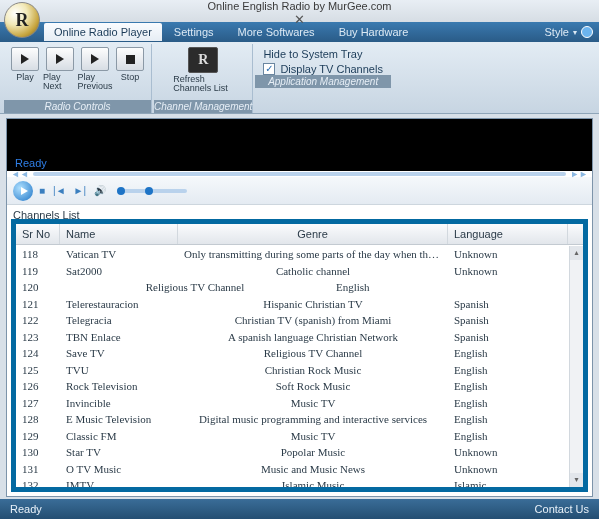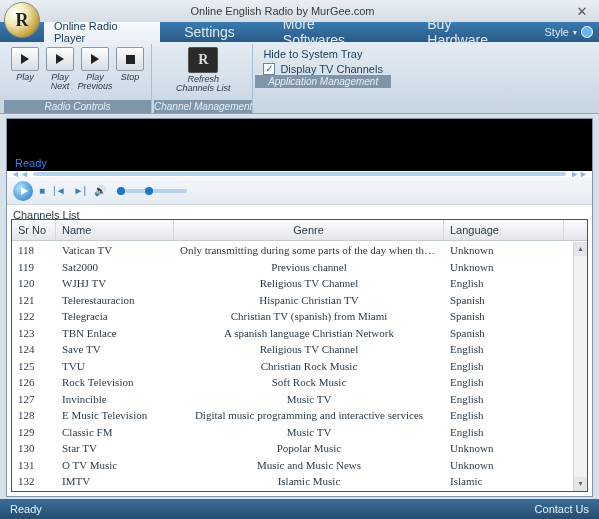--- a/index.html
+++ b/index.html
@@ -1,44 +1,44 @@
 <!DOCTYPE html>
 <html><head>
 <meta charset="utf-8">
 <style>
   * { box-sizing: border-box; margin: 0; padding: 0; font-family: "Segoe UI", Tahoma, sans-serif; }
   body { width: 599px; height: 519px; background: #d8e0e8; overflow: hidden; position: relative; }
   
   
-  .titlebar { height: 22px; background: linear-gradient(#e8eef4,#d6dde4); display:flex; align-items:center; position:relative; }
+  .titlebar { height: 22px; background: linear-gradient(#e8eef4,#d6dde4); display:flex; align-items:center; position:relative;flex-direction:column; }
   .titlebar .title { flex:1; text-align:center; font-size:11px; color:#3a3a3a; }
   .titlebar .close { width:34px; text-align:center; font-size:13px; color:#555; cursor:pointer; }
   
   
   .logo-badge { position:absolute; left:4px; top:2px; width:36px; height:36px; border-radius:50%;
     background: radial-gradient(circle at 30% 30%, #fff 0%, #f2e9b8 35%, #c7a53e 70%, #6b5418 100%);
     border:1px solid #888; display:flex; align-items:center; justify-content:center;
     font-weight:bold; font-size:18px; color:#222; z-index:10; font-family: Georgia, serif;}
   
   
   .menustrip { height:20px; background: linear-gradient(#3a7ab0,#2a5b87); display:flex; align-items:center; padding-left:44px; }
   .menustrip .tab-active { background: linear-gradient(#fafcff,#e6edf4); color:#1b3b58; font-size:11px; padding:3px 10px; border-radius:2px 2px 0 0; }
-  .menustrip .tab { color:#dce9f4; font-size:14px; padding:3px 24px; cursor:pointer; }
+  .menustrip .tab { color:#dce9f4; font-size:11px; padding:3px 12px; cursor:pointer; }
   .menustrip .spacer { flex:1; }
   .menustrip .style { color:#dce9f4; font-size:11px; padding:0 6px; display:flex; align-items:center; gap:4px;}
   .style .dot{ width:12px;height:12px;border-radius:50%;background:#6cb4ee;border:1px solid #fff;}
   
   
   .ribbon { height:72px; background: linear-gradient(#e3ecf4,#c7d5e2); display:flex; border-bottom:1px solid #8fa5b8; padding:2px 4px 0 4px; gap:2px;}
   .rgroup { display:flex; flex-direction:column; align-items:center; border-right:1px solid #a9bdd0; position:relative;}
   .rgroup .buttons{ display:flex; gap:1px; padding:2px 4px 0 4px; flex:1;}
   .rgroup .grouplabel { font-size:10px; color:#e6eef6; background:#7f96aa; width:100%; text-align:center; padding:1px 0;font-style:italic; }
   .rbtn { width:34px; display:flex; flex-direction:column; align-items:center; gap:2px; cursor:pointer; padding:1px 0; border-radius:2px;}
   .btnbox { width:28px; height:24px; background:linear-gradient(#fdfdfd,#d7dde4); border:1px solid #8b99a6; border-radius:2px; display:flex; align-items:center; justify-content:center;}
-  .rbtn .lab{ font-size:9px; color:#2b3b48; text-align:center; line-height:1.05;font-style:italic; }
+  .rbtn .lab{ font-size:9px; color:#2b3b48; line-height:1.05; }
   .refresh-grp .btnbox{ width:30px; height:26px; background:#2b2b2b; color:#ddd; font-weight:bold; font-size:14px; border-color:#555; font-family:Georgia,serif;}
   .app-mgmt { padding:4px 8px 0 8px; display:flex; flex-direction:column; gap:3px; font-size:11px; color:#1b3b58; border-right:none;}
   .app-mgmt .opt{ display:flex; align-items:flex-end; gap:5px; }
   .cb{ width:12px;height:12px;border:1px solid #6a86a0;background:#fff;display:flex;align-items:center;justify-content:center;}
   .cb.checked::after{ content:"✓"; font-size:10px; color:#2a6db0; line-height:1;}
   
   
   .frame { position:absolute; left:6px; right:6px; top:118px; bottom:22px; background:#fff; border:1px solid #7d94aa; }
   
   .blackband { height:52px; background:#000; position:relative; }
@@ -47,21 +47,21 @@
   .transport { height:28px; background:linear-gradient(#f5f8fb,#e4ebf2); display:flex; align-items:center; padding:0 6px; gap:4px; border-bottom:1px solid #cdd6de;}
   .seek{ flex:1; height:4px; background:#b9d2ec; position:relative; border-radius:2px; margin:0 4px;}
   .big-play{ width:20px;height:20px;border-radius:50%;background:radial-gradient(circle at 35% 35%,#aee0ff,#1e74c6);display:flex;align-items:center;justify-content:center;}
   .t-icon{ font-size:10px; color:#3b7fbf; cursor:pointer; padding:0 2px;}
   .vol { width:70px; height:4px; background:#b9d2ec; position:relative; border-radius:2px; margin-left:4px;}
   .vol .knob,.vol .knob2{ position:absolute; width:8px;height:8px;border-radius:50%;background:#1e74c6;top:-2px; }
   .vol .knob{left:0;} .vol .knob2{left:28px;}
   
   .list-title{ font-size:11px; color:#2b3b48; padding:4px 6px 2px 6px; }
   
-  .grid { position:absolute; top:100px; left:4px; right:4px; bottom:4px; border:1px solid #0369a1; overflow:hidden; }
+  .grid { position:absolute; top:100px; left:4px; right:4px; bottom:4px; border:5px solid #0369a1; overflow:hidden; }
   .ghead { display:flex; background:linear-gradient(#fafbfd,#e2e6eb); border-bottom:1px solid #c3cad1; font-size:11px; color:#2b3b48;}
   .ghead div{ padding:4px 6px; border-right:1px solid #d2d8de; }
   .gbody{ position:absolute; top:22px; left:0; right:14px; bottom:0; overflow:hidden; white-space:nowrap;}
   .scrollbar{ position:absolute; right:0; top:22px; bottom:0; width:14px; background:#f0f2f4; border-left:1px solid #d2d8de;}
   .scrollbar .up,.scrollbar .dn{height:14px;text-align:center;font-size:8px;color:#666;line-height:14px;background:#e2e6eb;}
   .scrollbar .dn{position:absolute;bottom:0;width:100%;}
   .row{ display:flex; font-size:11px; color:#2b3b48; height:16.5px; align-items:center;}
   .row div{ padding:0 6px; overflow:hidden; text-overflow:ellipsis;font-family:Liberation Serif, serif; }
   .c1{width:44px;} .c2{width:118px;} .c3{width:270px;text-align:center;} .c4{width:120px;}
   .ghead .c3{text-align:center;}
@@ -189,26 +189,25 @@
     <div class="gbody" id="gbody">
         <div class="row">
           <div class="c1">118</div>
           <div class="c2">Vatican TV</div>
           <div class="c3">Only transmitting during some parts of the day when ther...</div>
           <div class="c4">Unknown</div>
         </div>
         <div class="row">
           <div class="c1">119</div>
           <div class="c2">Sat2000</div>
-          <div class="c3">Previous channel</div>
+          <div class="c3">Catholic channel</div>
           <div class="c4">Unknown</div>
         </div>
         <div class="row">
           <div class="c1">120</div>
-          <div class="c2">WJHJ TV</div>
           <div class="c3">Religious TV Channel</div>
           <div class="c4">English</div>
         </div>
         <div class="row">
           <div class="c1">121</div>
           <div class="c2">Telerestauracion</div>
           <div class="c3">Hispanic Christian TV</div>
           <div class="c4">Spanish</div>
         </div>
         <div class="row">

